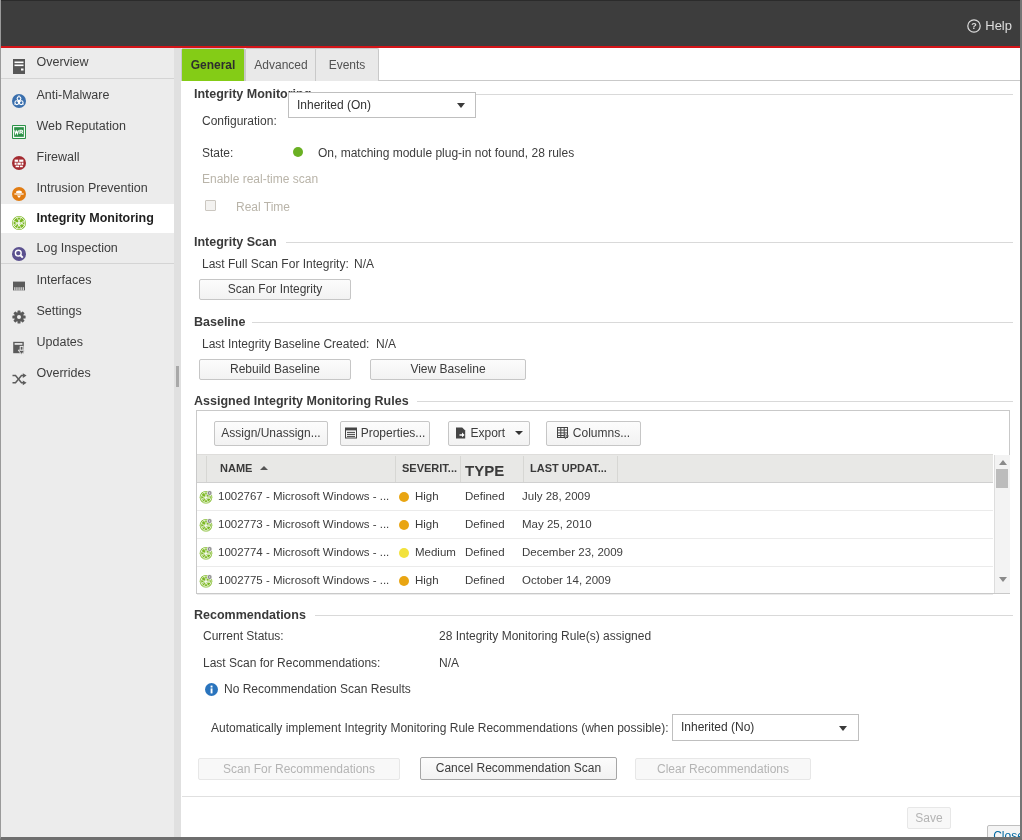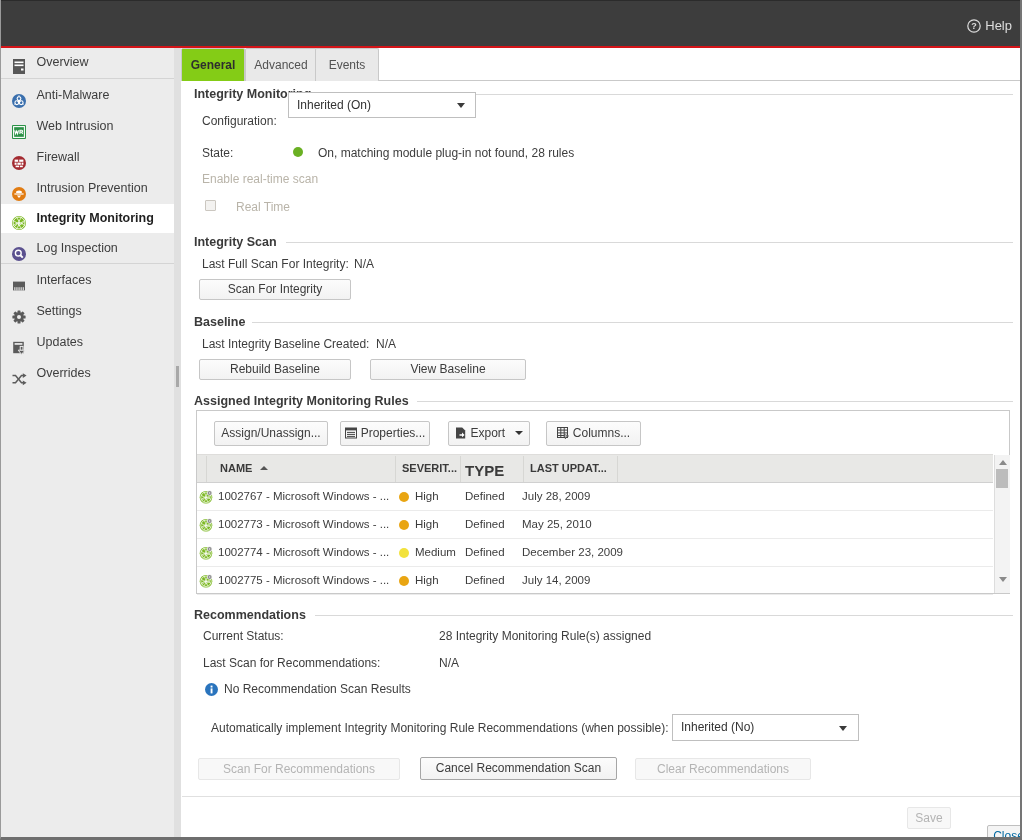--- a/index.html
+++ b/index.html
@@ -89,21 +89,21 @@
   <div class="abs nav" style="top:111px;">
     <span class="ic"><svg width="14" height="14" viewBox="0 0 14 14">
             <rect x="0" y="0" width="14" height="14" rx="1" fill="#2c9247"></rect>
             <rect x="1.6" y="1.6" width="10.8" height="10.8" fill="none" stroke="#fff" stroke-width="1.1"></rect>
             <g stroke="#fff" stroke-width="1.05" fill="none">
               <path d="M2.7 5.3 L3.6 8.8 L4.6 6 L5.6 8.8 L6.5 5.3"></path>
               <path d="M7.9 8.9 L7.9 5.2 L9.8 5.2 Q10.6 5.3 10.6 6.2 Q10.6 7.1 9.8 7.1 L7.9 7.1"></path>
               <path d="M9.6 7.2 L10.7 8.9"></path>
             </g>
           </svg></span>
-    <span class="tx">Web Intrusion</span>
+    <span class="tx">Web Reputation</span>
       </div>
   <div class="abs nav" style="top:142px;">
     <span class="ic"><svg width="14" height="14" viewBox="0 0 14 14">
             <circle cx="7" cy="7" r="7" fill="#a32a30"></circle>
             <g fill="#fff">
               <rect x="2.6" y="3.6" width="3.6" height="2.2"></rect>
               <rect x="7.2" y="3.6" width="4.2" height="2.2"></rect>
               <rect x="2.6" y="6.6" width="2.0" height="2.2"></rect>
               <rect x="5.4" y="6.6" width="3.4" height="2.2"></rect>
               <rect x="9.6" y="6.6" width="1.8" height="2.2"></rect>
@@ -346,21 +346,21 @@
                 <path d="M3 10.4 L5.8 8 L7.6 9.4 L11 7"></path>
               </g>
               <circle cx="10.6" cy="3" r="2.6" fill="#e9e9e9"></circle>
               <circle cx="10.6" cy="3" r="1.9" fill="#8a8a8a"></circle>
               <circle cx="10.6" cy="3" r="0.8" fill="#e9e9e9"></circle>
             </svg></span>
           <span class="rn">1002775 - Microsoft Windows - ...</span>
           <span class="rd" style="background:#e9a512;"></span>
           <span class="rs">High</span>
           <span class="rt">Defined</span>
-          <span class="ru">July 14, 2009</span>
+          <span class="ru">October 14, 2009</span>
         </div>
   </div>
 
   <div class="abs" style="left:993px; top:455px; width:16px; height:138px; background:#f3f3f3; border-left:1px solid #ddd; z-index:3;"></div>
   <div class="abs" style="left:998px; top:460px; width:0; height:0; border-left:4px solid transparent; border-right:4px solid transparent; border-bottom:5px solid #8a8a8a; z-index:4;"></div>
   <div class="abs" style="left:998px; top:577px; width:0; height:0; border-left:4px solid transparent; border-right:4px solid transparent; border-top:5px solid #8a8a8a; z-index:4;"></div>
   <div class="abs" style="left:995px; top:469px; width:12px; height:19px; background:#bcbcbc; z-index:4;"></div>
 
   <div class="abs sechead" style="left:193px; top:608px;">Recommendations<span class="ln" style="left:121px; width:698px;"></span></div>
   <div class="abs lbl" style="left:202px; top:629px;">Current Status:</div>

